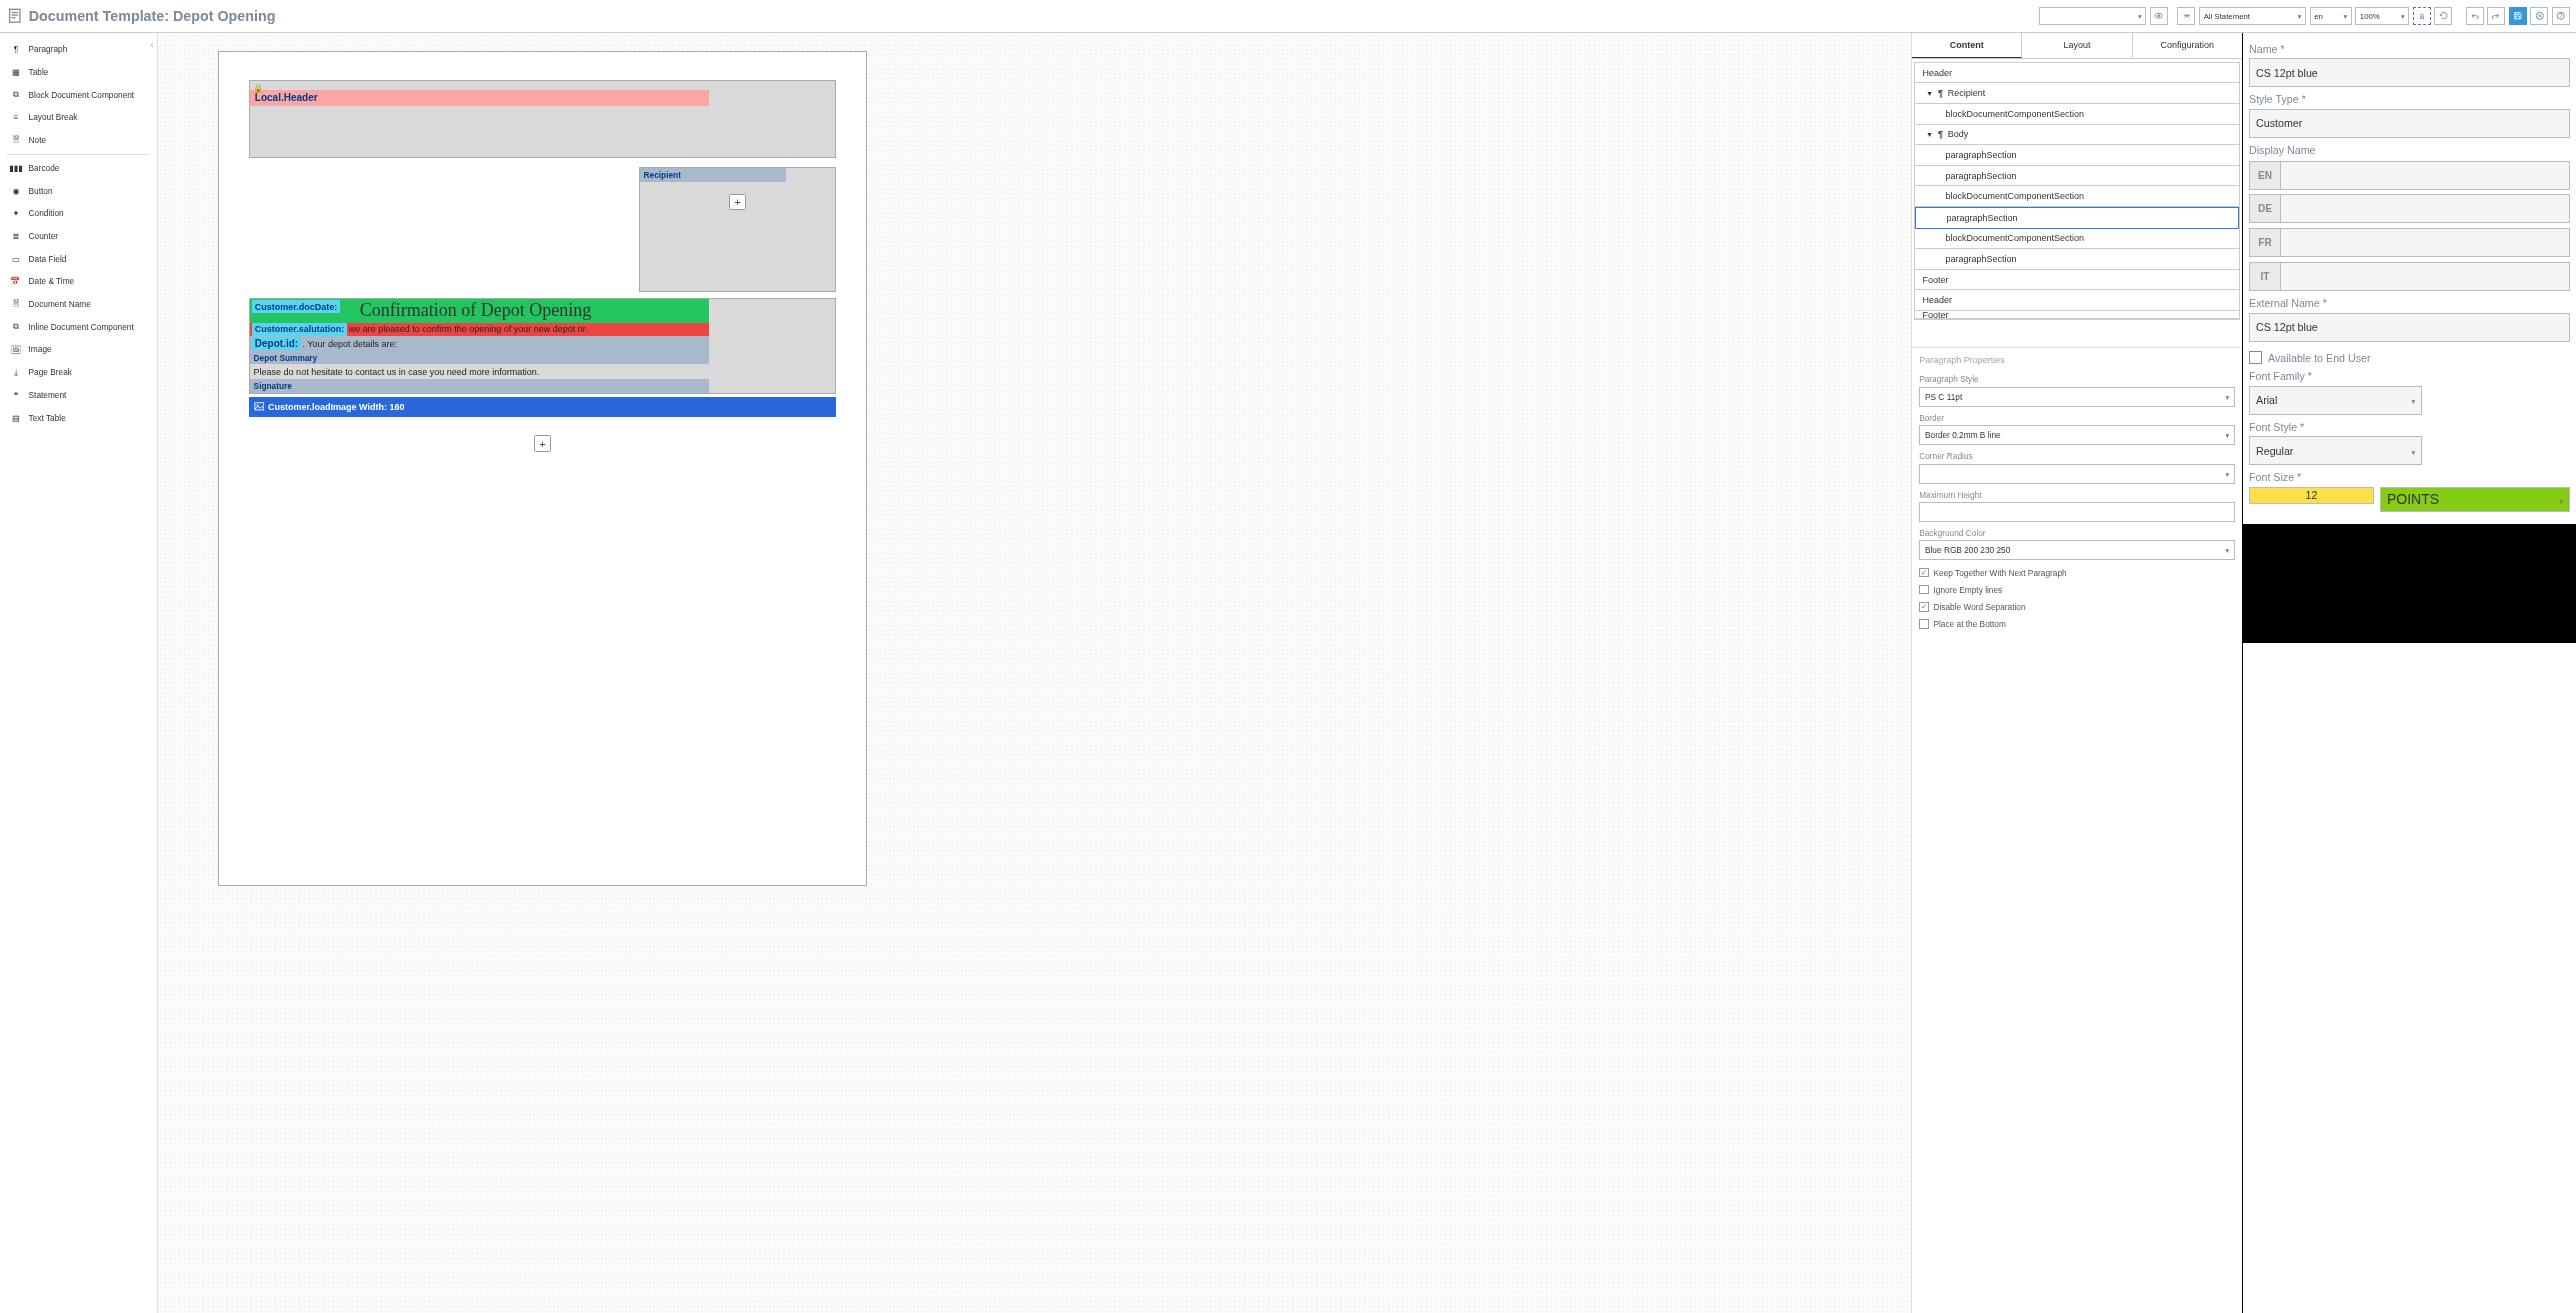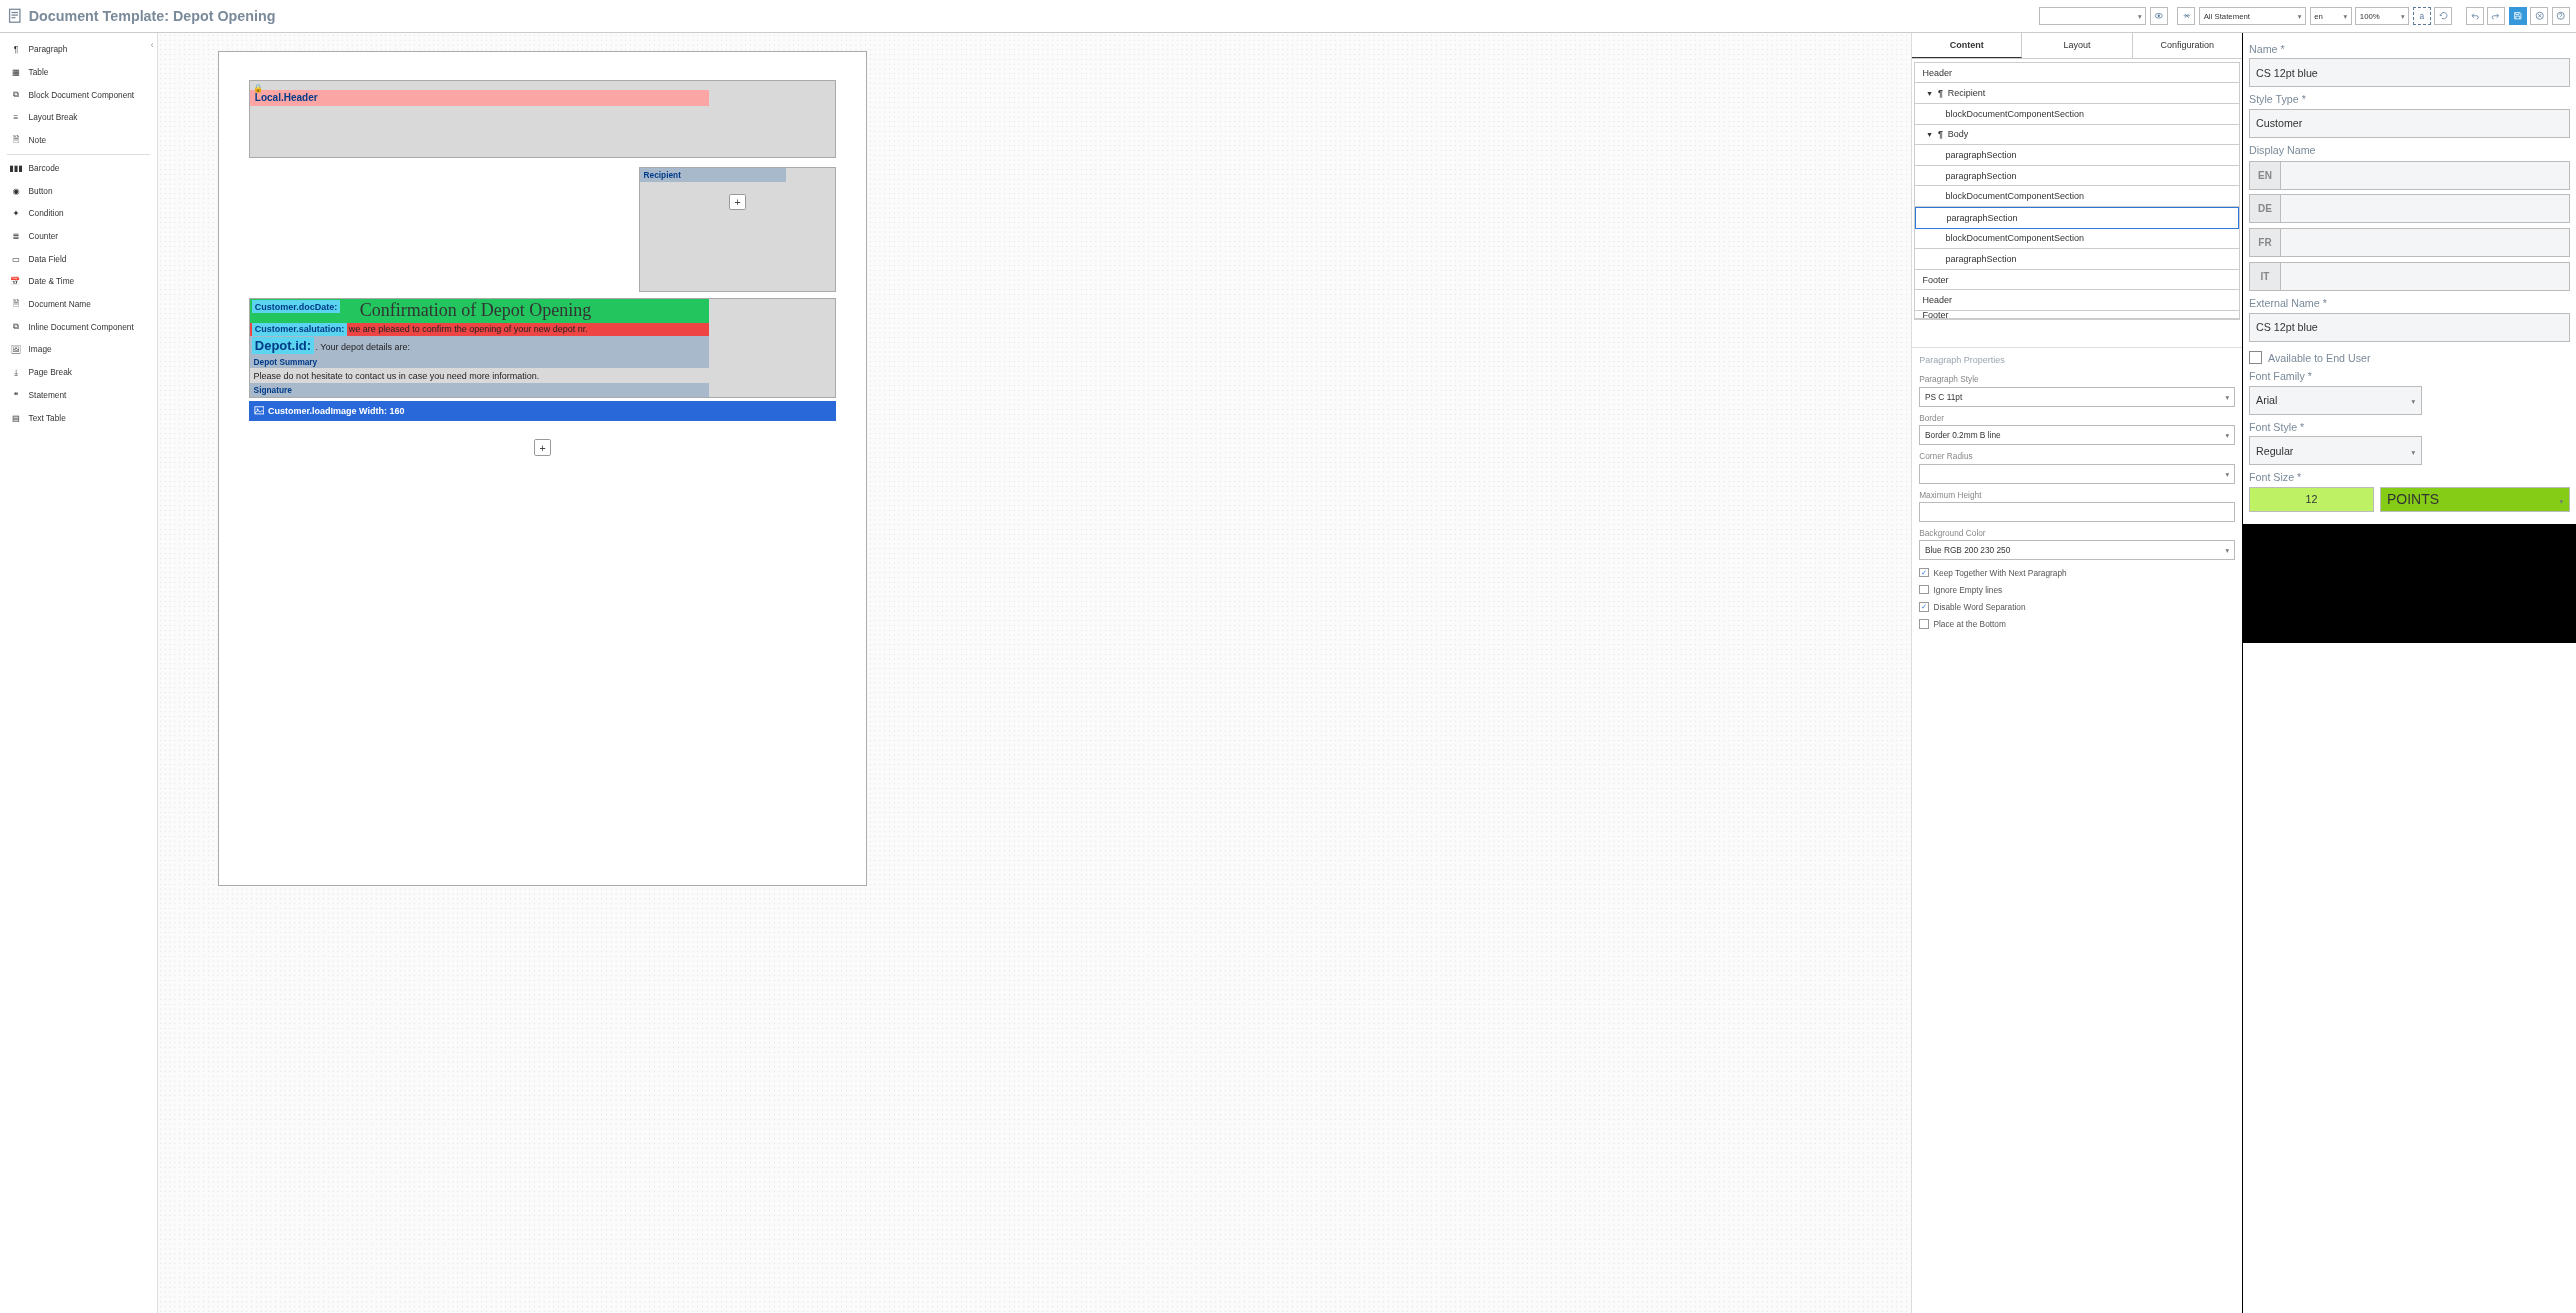--- a/index.html
+++ b/index.html
@@ -119,21 +119,21 @@
   border: 0.6px solid #999;
   border-radius: 1.8px;
   background: #fff;
   display: flex; align-items: center; justify-content: center;
   font-size: 10.7px;
   color: #444;
   margin: 12px auto 0;
 }
 .doc-line { background: #22c55e; display:flex; align-items:flex-start; padding:1.2px 2.4px; }
 .doc-field { background:#5bd5ef; color:#003b88; font-weight:600; padding:1.2px 2.4px; font-size:9px; }
-.doc-field-blue { color:#003b88; font-weight:600; padding:1.2px 2.4px; font-size:13px; }
+.doc-field-blue { color:#003b88; font-weight:600; padding:1.2px 2.4px; font-size:10px; }
 .doc-title { font-size: 18px; color: #333; padding-left: 20px; font-family: Liberation Serif, serif; }
 .doc-text { background: #fff; padding: 2.4px 3.6px; font-size: 9px; color: #222; }
 .doc-summary { background:#a8b9cc; padding:1.8px 3.6px; font-size:8.3px; color:#003b88; font-weight:600; }
 .doc-image-bar {
   background: #2868d8;
   color: #fff;
   font-size: 9px;
   font-weight: 600;
   padding: 3.6px 4.8px;
   display: flex; align-items: center;
@@ -234,22 +234,22 @@
 .rp-lang-input {
   flex: 1; height: 29px; border: 0.6px solid #bbb; border-left: none;
   background: #f4f5f6;
 }
 .rp-check-row { display: flex; align-items: center; gap: 6px; margin-top: 9.5px; font-size: 10.7px; color: #7a8a9a; }
 .rp-check {
   width: 13px; height: 13px; border: 1.2px solid #888;
 }
 .rp-fontsize-row { display: flex; gap: 6px; margin-top: 3.6px; }
 .rp-spinner {
-  width: 125px; height: 25px; border:0.6px solid #bbb; display:flex; align-items:center; justify-content:center;
-  background:#bef264; font-size:10.7px;
+  width: 125px; height: 17px; border:0.6px solid #bbb; display:flex; align-items:center; justify-content:center;
+  background:#fde047; font-size:10.7px;
 }
 .rp-unit { flex:1; height:25px; border:0.6px solid #bbb; background:#84cc16; display:flex; align-items:center; padding:0 6px; font-size:14px; justify-content:space-between; }
 .bottom-black { height: 119px; background: #000; margin-top: 12px; margin-left:-6px; margin-right:-6px; }
 .icon { width: 10.7px; height: 10.7px; display:inline-flex; align-items:center; justify-content:center; }
 .caret-down::after { content: "▾"; color: #777; font-size: 7.2px; }
 </style>
 </head>
 <body>
 
 <div class="app">

